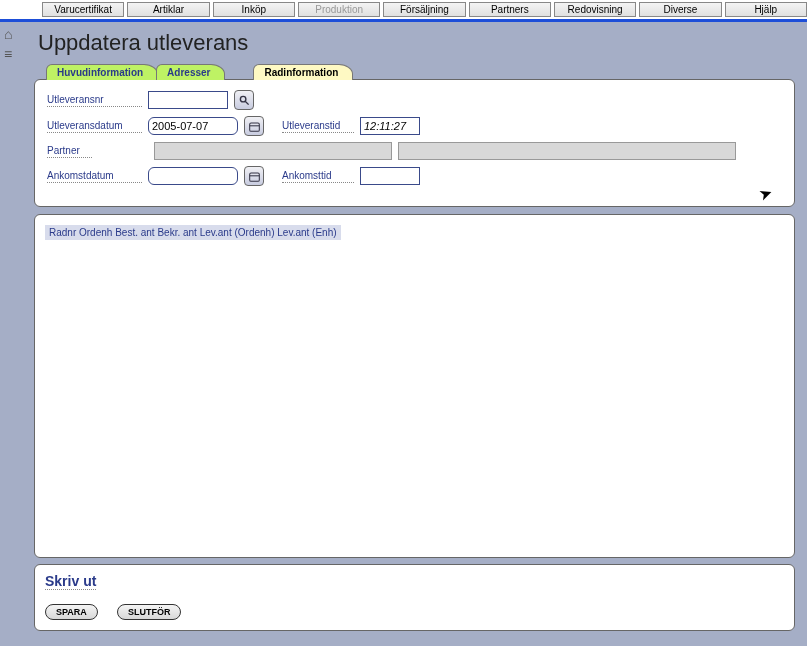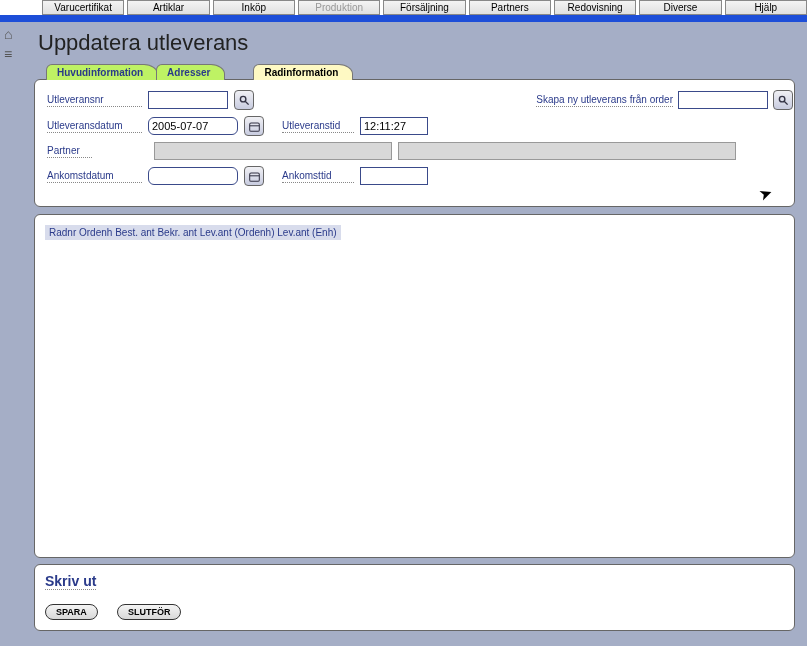--- a/index.html
+++ b/index.html
@@ -7,21 +7,21 @@
     font-family: Verdana, Arial, sans-serif;
     font-size: 11px;
     background: #a5aec6;
     width: 807px;
     height: 646px;
     overflow: hidden;
   }
   .top-bar {
     background: #ffffff;
     height: 22px;
-    border-bottom: 7px solid #1d4ed8;
+    border-bottom: 3px solid #1d4ed8;
     display: flex;
     padding-left: 42px;
     align-items: center;
     gap: 3px;
   }
   .menu-btn {
     background: linear-gradient(#f4f4f4, #e0e0e0);
     border: 1px solid #888;
     font-size: 10px;
     padding: 1px 0;
@@ -82,21 +82,21 @@
     background: #fef9c3;
     color: #000;
     z-index: 3;
     margin-left: 30px;
   }
   .panel {
     background: #ffffff;
     border: 1px solid #666;
     border-radius: 6px;
     margin: 0 6px;
-    padding: 10px 1px 14px 12px;
+    padding: 10px 24px 14px 12px;
     position: relative;
     top: -1px;
   }
   .form-row {
     display: flex;
     align-items: center;
     margin-bottom: 6px;
     gap: 6px;
   }
   .lbl {
@@ -114,21 +114,21 @@
     background: #fff;
     font-size: 11px;
     padding: 1px 3px;
     height: 18px;
   }
   input.gray {
     background: #d8d8d8;
     border: 1px solid #999;
   }
   .w-date { width: 90px; border-radius: 6px; }
-  .w-time { width: 68px; }
+  .w-time { width: 60px; font-style: italic; }
   .w-nr { width: 80px; }
   .w-order { width: 90px; }
   .w-partner1 { width: 238px; }
   .w-partner2 { width: 338px; }
   .icon-btn {
     width: 20px;
     height: 20px;
     border: 1px solid #666;
     border-radius: 4px;
     background: linear-gradient(#f0f0f4, #c8cce0);
@@ -228,30 +228,20 @@
 
     <div class="form-row">
       <span class="lbl lbl-col1">Utleveransnr</span>
       <input class="text w-nr" value="" style="">
       <span class="icon-btn">
         <svg width="11" height="11" viewBox="0 0 16 16">
             <circle cx="6" cy="6" r="4" fill="none" stroke="#334" stroke-width="2"></circle>
             <line x1="9" y1="9" x2="14" y2="14" stroke="#334" stroke-width="2"></line>
           </svg>
       </span>
-      <div class="right-group">
-        <span class="lbl">Skapa ny utleverans från order</span>
-        <input class="text w-order" value="" style="">
-        <span class="icon-btn">
-          <svg width="11" height="11" viewBox="0 0 16 16">
-              <circle cx="6" cy="6" r="4" fill="none" stroke="#334" stroke-width="2"></circle>
-              <line x1="9" y1="9" x2="14" y2="14" stroke="#334" stroke-width="2"></line>
-            </svg>
-        </span>
-      </div>
     </div>
 
     <div class="form-row">
       <span class="lbl lbl-col1">Utleveransdatum</span>
       <input class="text w-date" value="2005-07-07" style="">
       <span class="icon-btn">
         <svg width="11" height="11" viewBox="0 0 16 16">
             <rect x="1" y="3" width="14" height="12" rx="2" fill="none" stroke="#334" stroke-width="1.5"></rect>
             <line x1="1" y1="7" x2="15" y2="7" stroke="#334" stroke-width="1.5"></line>
           </svg>

